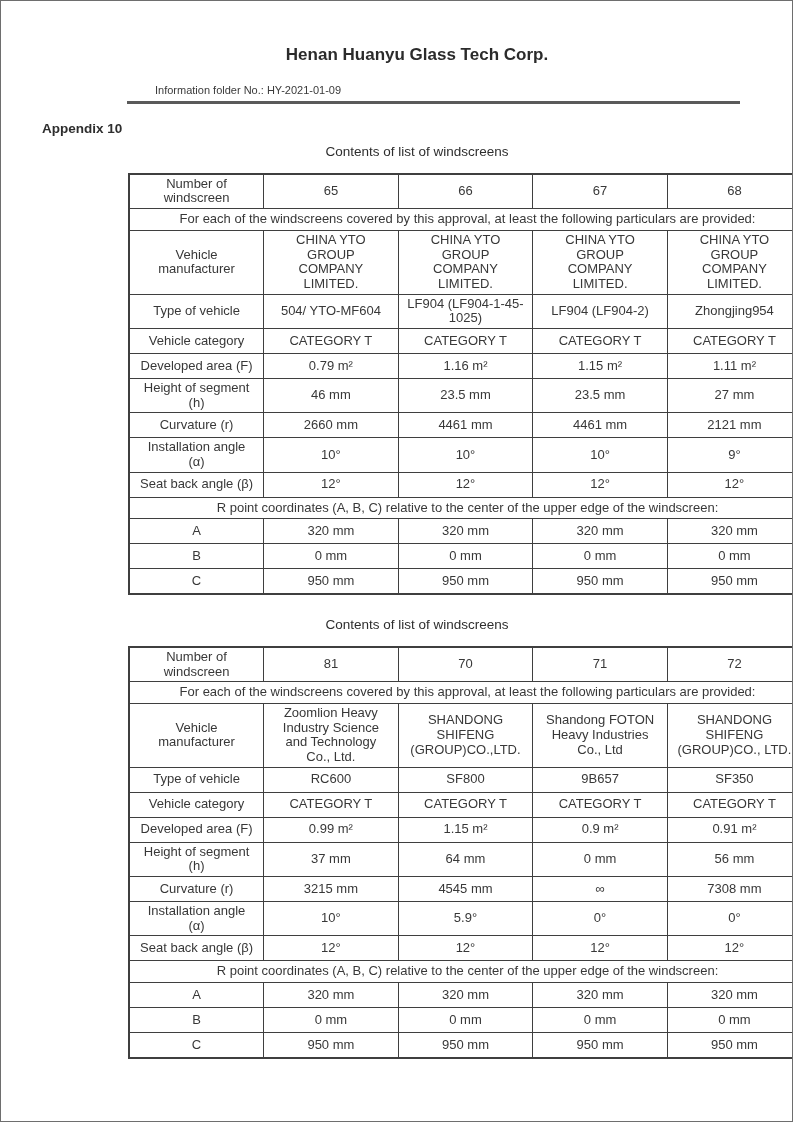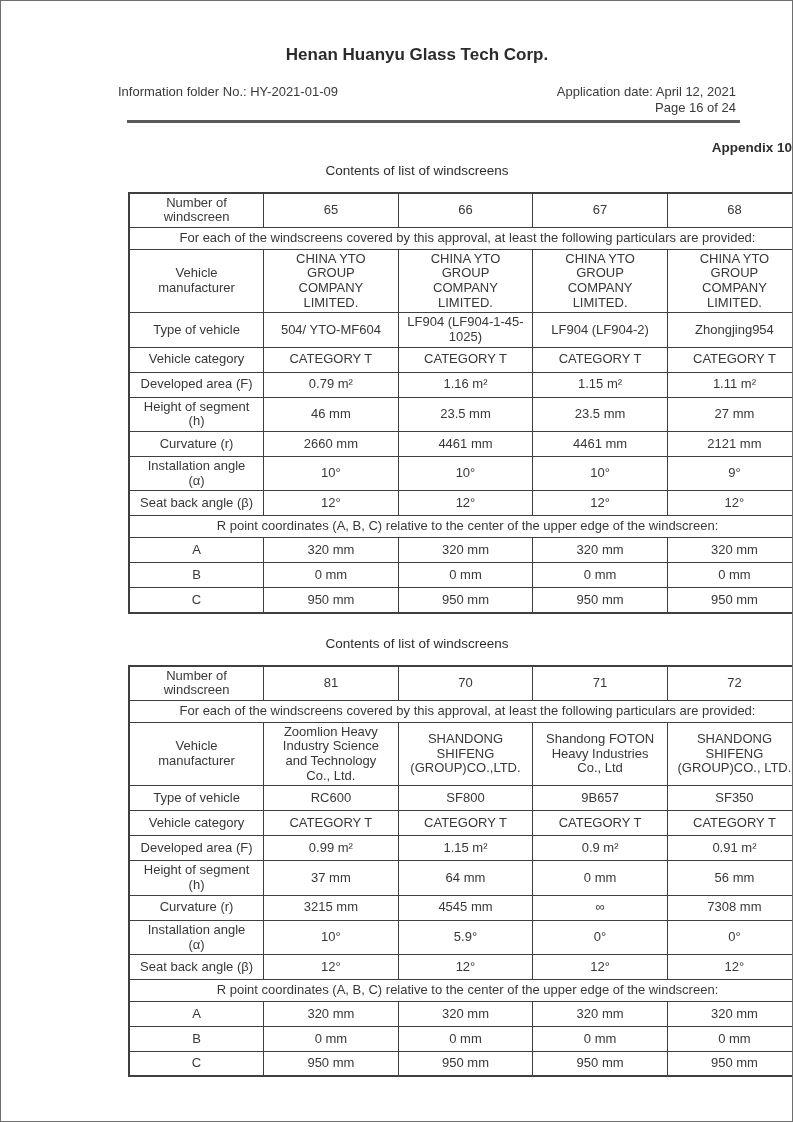--- a/index.html
+++ b/index.html
@@ -22,37 +22,37 @@
     text-align: center;
     font-size: 17px;
     font-weight: bold;
     color: #2b2b2b;
   }
 
   .info-row {
     display: flex;
     justify-content: space-between;
     align-items: flex-start;
-    margin: 19px 56px 0 76px;
-    font-size: 13px;
+    margin: 19px 56px 0 113px;
+    font-size: 11px;
     color: #3a3a3a;
     line-height: 1.25;
   }
   .info-right { text-align: right; }
   .info-right span { display: block; }
 
   .header-rule {
     border: none;
     border-top: 3px solid #5a5a5a;
     margin: 3px 52px 0 85px;
   }
 
   .appendix-heading {
     margin-top: 17px;
-    text-align: right;
+    text-align: left;
     font-size: 13.5px;
     font-weight: bold;
     color: #2e2e2e;
   }
 
   .table-heading {
     text-align: center;
     font-size: 13.5px;
     font-weight: normal;
     color: #2e2e2e;
@@ -90,24 +90,20 @@
 </style>
 </head>
 <body>
 
 <div class="page">
 
   <h1 class="company-title">Henan Huanyu Glass Tech Corp.</h1>
 
   <div class="info-row">
     <span>Information folder No.: HY-2021-01-09</span>
-    <div class="info-right">
-      <span>Application date: April 12, 2021</span>
-      <span>Page 16 of 24</span>
-    </div>
   </div>
 
   <hr class="header-rule">
 
   <div class="appendix-heading">Appendix 10</div>
 
   <section class="table-block first">
     <div class="table-heading">Contents of list of windscreens</div>
     <table class="ws-table">
         <colgroup>

